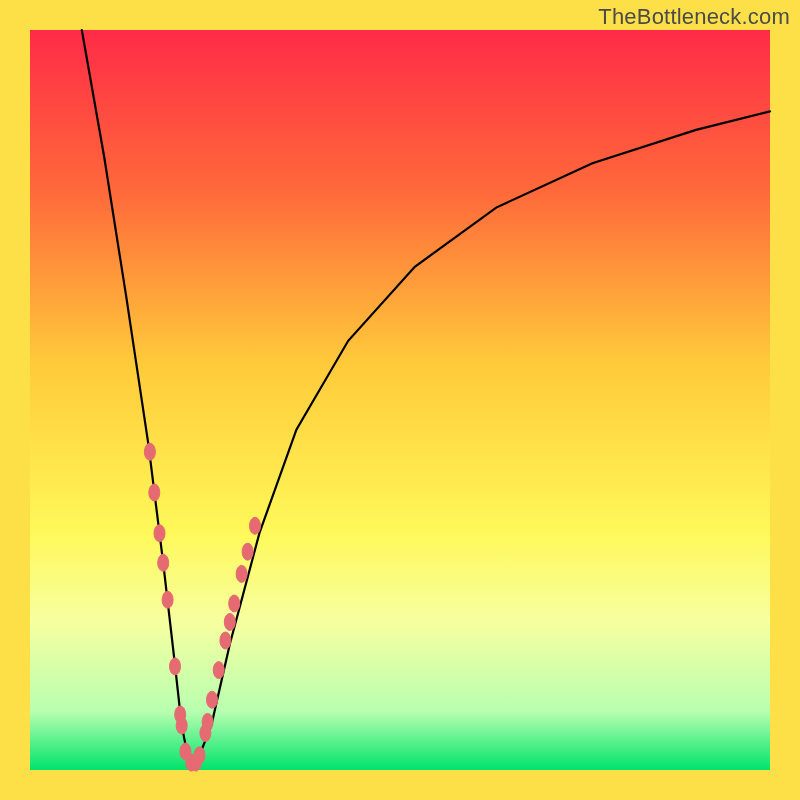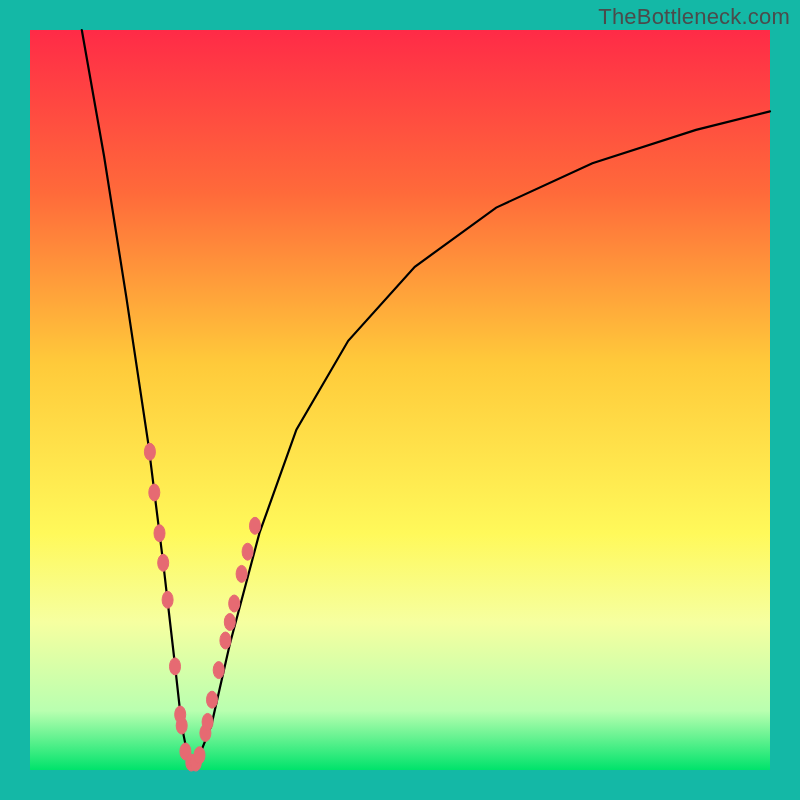--- a/index.html
+++ b/index.html
@@ -10,21 +10,21 @@
     overflow: hidden;
     background: #000;
     font-family: Arial, Helvetica, sans-serif;
   }
   .frame {
     position: absolute;
     left: 0;
     top: 0;
     width: 800px;
     height: 800px;
-    background: #14b8a6;
+    background: #fde047;
   }
   .plot {
     position: absolute;
     left: 30px;
     top: 30px;
     width: 740px;
     height: 740px;
     
   }
   .watermark {

